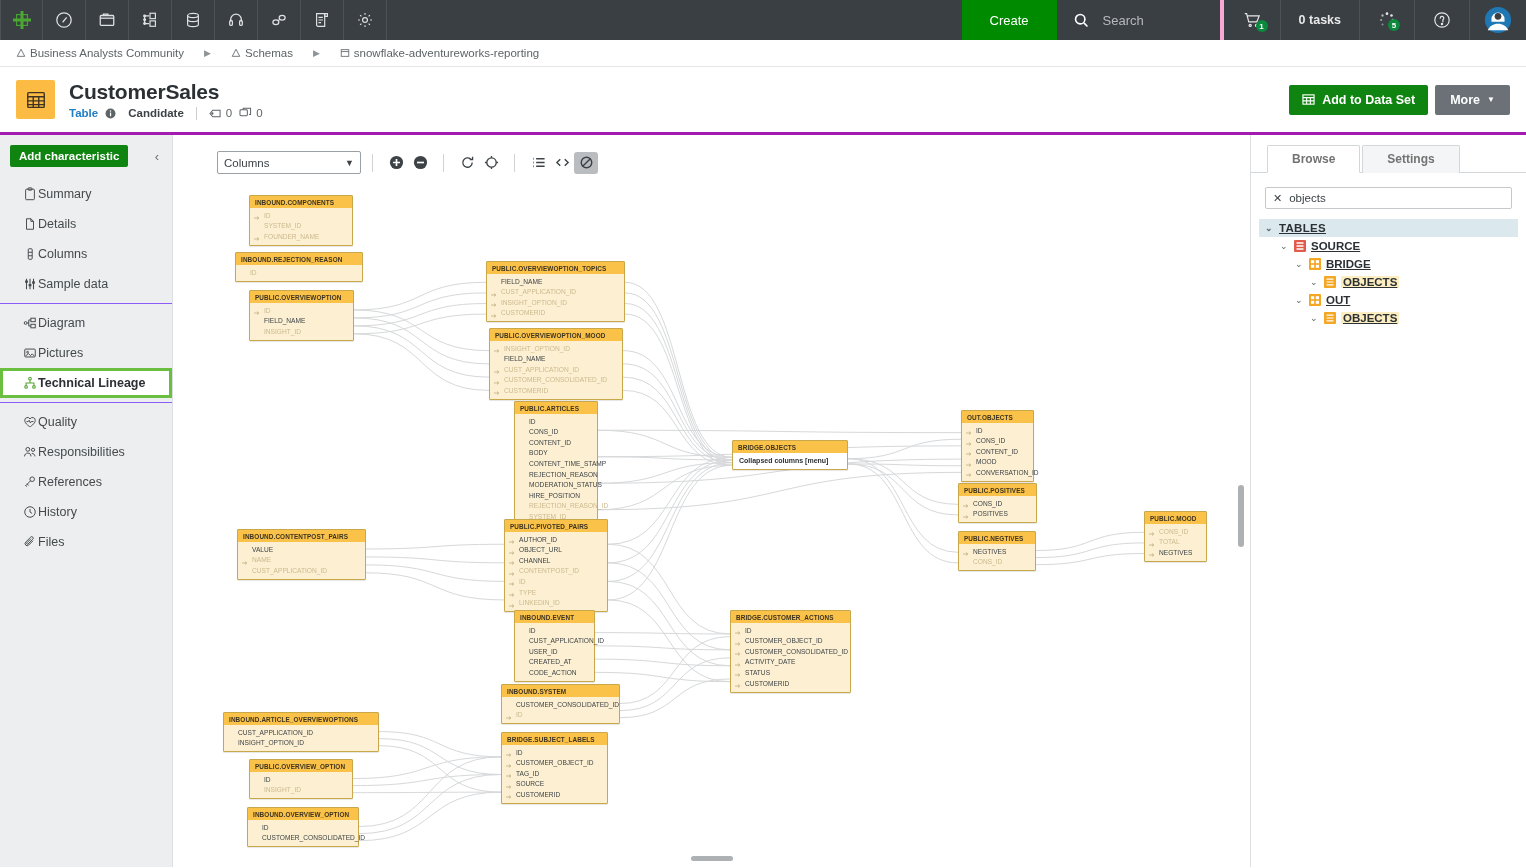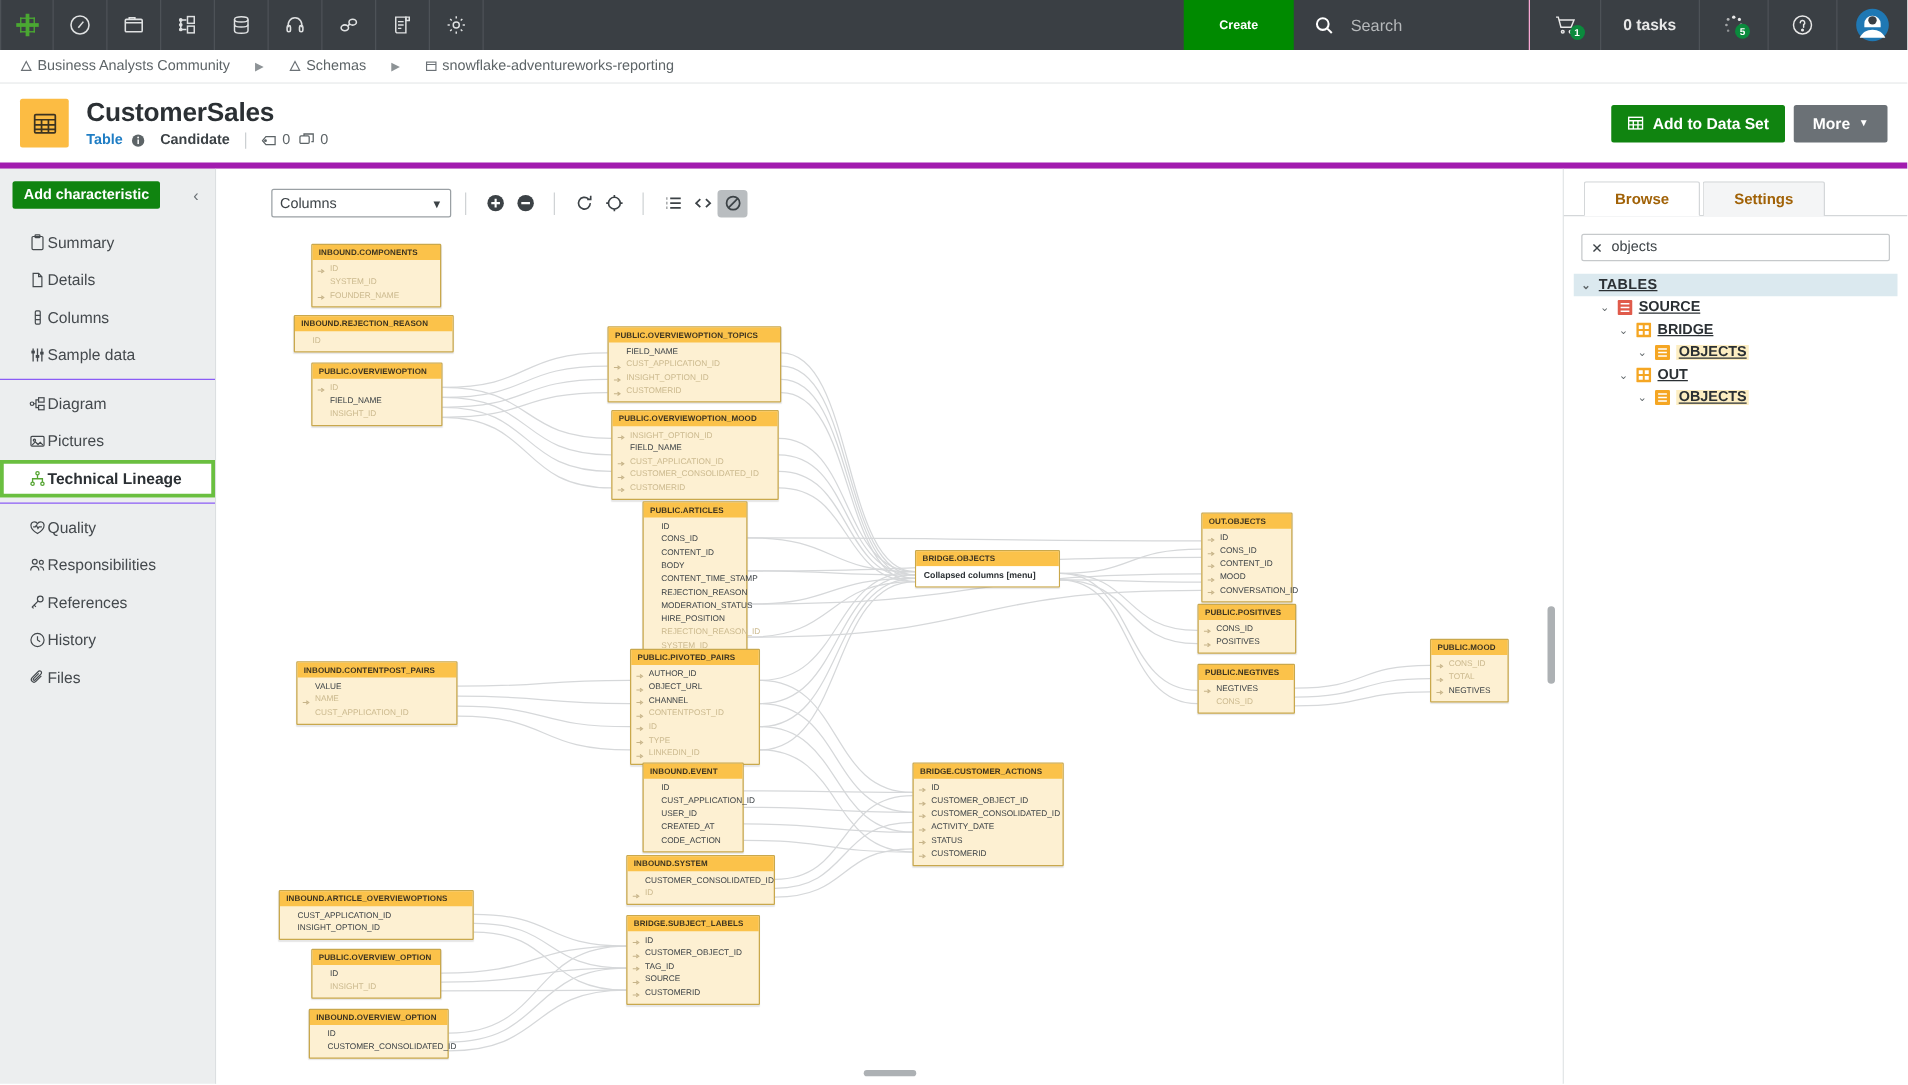--- a/index.html
+++ b/index.html
@@ -17,26 +17,26 @@
     color: #e8e8e8;
   }
   .topbar-icon {
     width: 43px; display: flex; align-items: center; justify-content: center;
     border-right: 1px solid #4d5257; cursor: pointer;
   }
   .topbar-icon:first-child { border-left: 1px solid #4d5257; }
   .topbar-icon svg { display: block; }
   .topbar-spacer { flex: 1; }
   .create-btn {
-    background: #008a00; color: #fff; font-weight: bold; font-size: 10px;
+    background: #008a00; color: #fff; font-weight: normal; font-size: 13px;
     display: flex; align-items: center; padding: 0 28px; cursor: pointer;
   }
   .search-box {
     display: flex; align-items: center; gap: 13px; padding: 0 16px;
-    width: 189px; border-right: 1px solid #f9a8d4; cursor: text;
+    width: 167px; border-right: 4px solid #f9a8d4; cursor: text;
   }
   .search-box .ph { color: #b6b9bb; font-size: 13px; }
   .tb-cell {
     display: flex; align-items: center; justify-content: center;
     padding: 0 18px; border-right: 1px solid #4d5257; cursor: pointer;
     font-size: 12.5px; font-weight: bold; color: #e8e8e8; position: relative;
   }
   .badge-dot {
     position: absolute; background: #0b8a3d; color: #fff; border-radius: 50%;
     width: 12px; height: 12px; font-size: 8px; font-weight: bold;
@@ -49,21 +49,21 @@
     height: 27px; display: flex; align-items: center; gap: 20px;
     padding: 0 16px; font-size: 11.5px; color: #5d6467;
     border-bottom: 1px solid #e4e6e7; background: #fff;
   }
   .breadcrumb .crumb { display: flex; align-items: center; gap: 4px; cursor: pointer; }
   .breadcrumb .sep { color: #8d9396; font-size: 9px; }
 
   
   .pagehead {
     height: 68px; display: flex; align-items: center; padding: 0 16px;
-    background: #fff; border-bottom: 5px solid #a21caf;
+    background: #fff; border-bottom: 3px solid #a21caf;
   }
   .ph-icon {
     width: 39px; height: 39px; background: #fcbc43; border-radius: 2px;
     display: flex; align-items: center; justify-content: center; margin-right: 14px;
   }
   .ph-titles { display: flex; flex-direction: column; gap: 3px; }
   .ph-title { font-size: 21px; font-weight: bold; color: #2b3034; letter-spacing: -.2px;}
   .ph-sub { display: flex; align-items: center; gap: 7px; font-size: 11.5px; }
   .ph-type { color: #1f7dc4; font-weight: bold; }
   .ph-status { color: #3c4246; font-weight: bold; margin-left: 5px;}
@@ -157,21 +157,21 @@
     background: #adb1b4; border-radius: 3px; cursor: pointer;
   }
 
   
   .rightpanel {
     width: 276px; background: #fff; border-left: 1px solid #dcdfe1;
     flex-shrink: 0; display: flex; flex-direction: column;
   }
   .rp-tabs { display: flex; padding: 10px 16px 0 16px; border-bottom: 1px solid #d4d7d9; gap: 2px;}
   .rp-tab {
-    padding: 6px 24px; font-size: 12px; font-weight: bold; color: #a16207;
+    padding: 6px 24px; font-size: 12px; font-weight: bold; color: #737373;
     border: 1px solid #d4d7d9; border-bottom: none; cursor: pointer;
     background: #f4f5f6; border-radius: 2px 2px 0 0; margin-bottom: -1px;
   }
   .rp-tab.active { background: #fff; border-bottom: 1px solid #fff; }
   .rp-search {
     margin: 14px 14px 10px 14px; height: 22px; border: 1px solid #c6c9cb;
     border-radius: 2px; display: flex; align-items: center; gap: 7px;
     padding: 0 7px; font-size: 11.5px; color: #3c4246; cursor: text;
   }
   .rp-search .x { color: #3c4246; font-size: 11px; cursor:pointer;}

